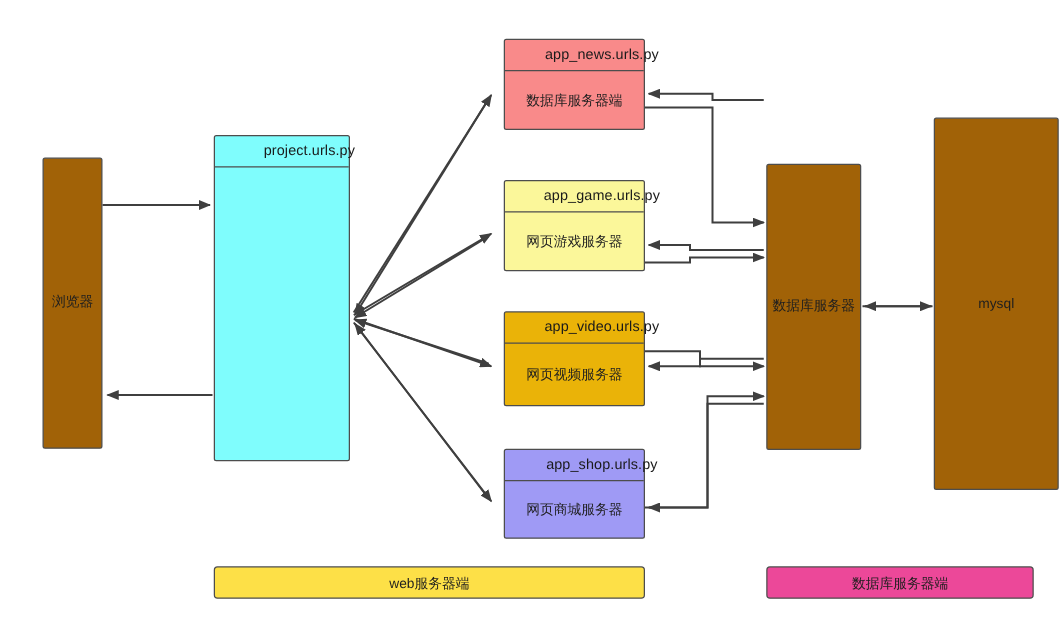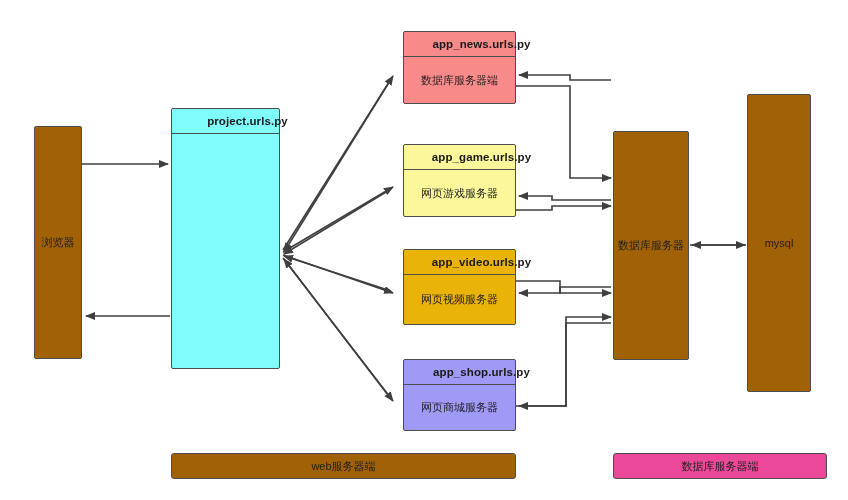--- a/index.html
+++ b/index.html
@@ -20,21 +20,21 @@
     width:100%;height:100%;
     font-size:11px;color:#1f1f1f;text-align:center;line-height:1.3;
   }
 
   
   .app{position:absolute;box-sizing:border-box;border:1.2px solid #4d4d4d;border-radius:2px;
        display:flex;flex-direction:column;}
   .app .hdr{
     box-sizing:border-box;height:25px;flex:0 0 25px;
     display:flex;align-items:center;justify-content:center;
-    font-size:11.5px;font-weight:bold;color:#1a1a1a;
+    font-size:11.5px;font-weight:normal;color:#1a1a1a;
     border-bottom:1.2px solid #4d4d4d;
     letter-spacing:.1px;
     padding-left:44px;
   }
   .app .bdy{
     box-sizing:border-box;flex:1 1 auto;
     display:flex;align-items:center;justify-content:center;
     font-size:11px;color:#1f1f1f;
   }
 
@@ -111,25 +111,25 @@
 
   <div class="app" style="left:403px;top:359px;width:113px;height:72px;background:#9f9af5;">
     <div class="hdr">app_shop.urls.py</div>
     <div class="bdy">网页商城服务器</div>
   </div>
 
   <div class="node plain" style="left:613px;top:131px;width:76px;height:229px;">
     <div class="body">数据库服务器</div>
   </div>
 
-  <div class="node plain" style="left:747px;top:94px;width:64px;height:298px;">
+  <div class="node plain" style="left:747px;top:94px;width:100px;height:298px;">
     <div class="body">mysql</div>
   </div>
 
-  <div class="tag" style="left:171px;top:453px;width:345px;height:26px;background:#a16207;">
+  <div class="tag" style="left:171px;top:453px;width:345px;height:26px;background:#fde047;">
     <span>web服务器端</span>
   </div>
 
   <div class="tag" style="left:613px;top:453px;width:214px;height:26px;background:#ec4899;">
     <span>数据库服务器端</span>
   </div>
 
 </div>
 
 </body></html>

